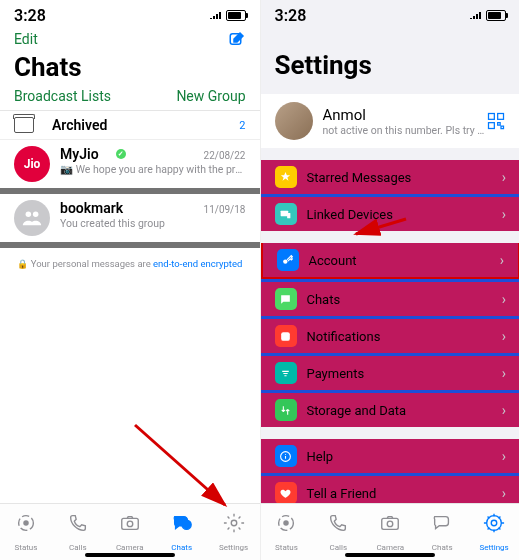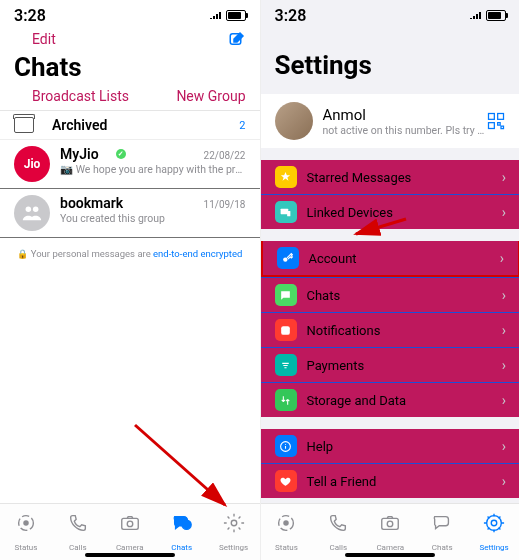--- a/index.html
+++ b/index.html
@@ -6,30 +6,30 @@
 .canvas{width:519px;height:560px;display:flex;position:relative;}
 .phone{width:259.5px;height:560px;display:flex;flex-direction:column;position:relative;}
 .phone.left{background:#fff;border-right:1px solid #eee;}
 .phone.right{background:#f2f2f6;}
 .status-bar{height:22px;display:flex;align-items:center;justify-content:space-between;padding:4px 14px 0;font-size:16px;font-weight:600;}
 .status-right{display:flex;align-items:center;gap:3px;}
 .battery{width:18px;height:9px;border:1px solid #000;border-radius:2px;position:relative;}
 .battery::after{content:"";position:absolute;right:-3px;top:2px;width:2px;height:5px;background:#000;border-radius:0 1px 1px 0;}
 .battery i{display:block;width:13px;height:7px;background:#000;margin:1px;border-radius:1px;}
 .nav-row{display:flex;align-items:center;justify-content:space-between;padding:4px 14px 0;}
-.link{color:#be185d;font-size:14px;margin-left:18px;}
+.link{color:#15803d;font-size:14px;}
 .compose{width:18px;height:18px;}
 .big-title{font-size:26px;font-weight:700;padding:4px 14px 6px;}
 .sub-row{display:flex;justify-content:space-between;padding:0 14px 6px;border-bottom:1px solid #e5e5e5;}
 .archived-row{display:flex;align-items:center;padding:6px 14px;border-bottom:1px solid #eee;}
 .arch-icon{width:18px;height:14px;border:1.5px solid #555;border-radius:2px;margin-right:18px;position:relative;}
 .arch-icon::before{content:"";position:absolute;top:-4px;left:-2px;right:-2px;height:4px;border:1.5px solid #555;border-bottom:none;border-radius:2px 2px 0 0;}
 .arch-title{font-size:14px;font-weight:600;flex:1;}
 .arch-count{color:#007aff;font-size:11px;}
-.chat-row{display:flex;padding:6px 14px;border-bottom:1px solid #737373;}
+.chat-row{display:flex;padding:6px 14px;border-bottom:6px solid #737373;}
 .avatar{width:36px;height:36px;border-radius:50%;flex:0 0 36px;margin-right:10px;}
 .avatar.red{background:#e1003c;display:flex;align-items:center;justify-content:center;color:#fff;font-size:12px;font-weight:700;}
 .avatar.grey{background:#c9c9cc;display:flex;align-items:center;justify-content:center;}
 .avatar.grey svg{width:22px;height:22px;fill:#fff;}
 .chat-body{flex:1;min-width:0;}
 .chat-top{display:flex;justify-content:space-between;align-items:baseline;}
 .chat-name{font-size:14px;font-weight:600;display:flex;align-items:center;gap:17px;}
 .verified{width:10px;height:10px;background:#4cd964;border-radius:50%;display:inline-flex;align-items:center;justify-content:center;}
 .verified::after{content:"✓";color:#fff;font-size:7px;}
 .chat-time{font-size:10px;color:#8e8e93;}
@@ -46,21 +46,21 @@
 .tab.active-stroke svg{stroke:#007aff;fill:none;}
 .tab.active-stroke span{color:#007aff;}
 .home-ind{position:absolute;bottom:3px;left:50%;transform:translateX(-50%);width:90px;height:4px;background:#000;border-radius:3px;}
 .profile-card{margin:6px 0 12px;background:#fff;display:flex;align-items:center;padding:8px 14px;}
 .prof-avatar{width:38px;height:38px;border-radius:50%;background:linear-gradient(135deg,#b8a088,#8a6f55);margin-right:10px;}
 .prof-text{flex:1;min-width:0;}
 .prof-name{font-size:15px;}
 .prof-sub{font-size:10.5px;color:#8e8e93;white-space:nowrap;overflow:hidden;text-overflow:ellipsis;}
 .qr{width:20px;height:20px;}
 .group{background:#be185d;margin-bottom:12px;}
-.cell{display:flex;align-items:center;padding:6px 14px;border-top:1px solid #1d4ed8;}
+.cell{display:flex;align-items:center;padding:6px 14px;border-top:3px solid #1d4ed8;}
 .group .cell:first-child{border-top:none;}
 .cell-icon{width:22px;height:22px;border-radius:5px;margin-right:10px;display:flex;align-items:center;justify-content:center;flex:0 0 22px;}
 .cell-icon svg{width:13px;height:13px;fill:#fff;}
 .cell-label{flex:1;font-size:13px;}
 .chev{color:#c7c7cc;font-size:14px;}
 .boxed{border:2.5px solid #d40000;}
 .arrow{position:absolute;pointer-events:none;}
 .arrow svg{overflow:visible;}
 .ic-yellow{background:#ffcc00;} .ic-teal{background:#34c7bd;} .ic-blue{background:#007aff;} .ic-green{background:#4cd964;} .ic-red{background:#ff3b30;} .ic-darkteal{background:#00b8a9;} .ic-green2{background:#34c759;} .ic-bluei{background:#007aff;} .ic-hred{background:#ff3b30;}
 </style>

